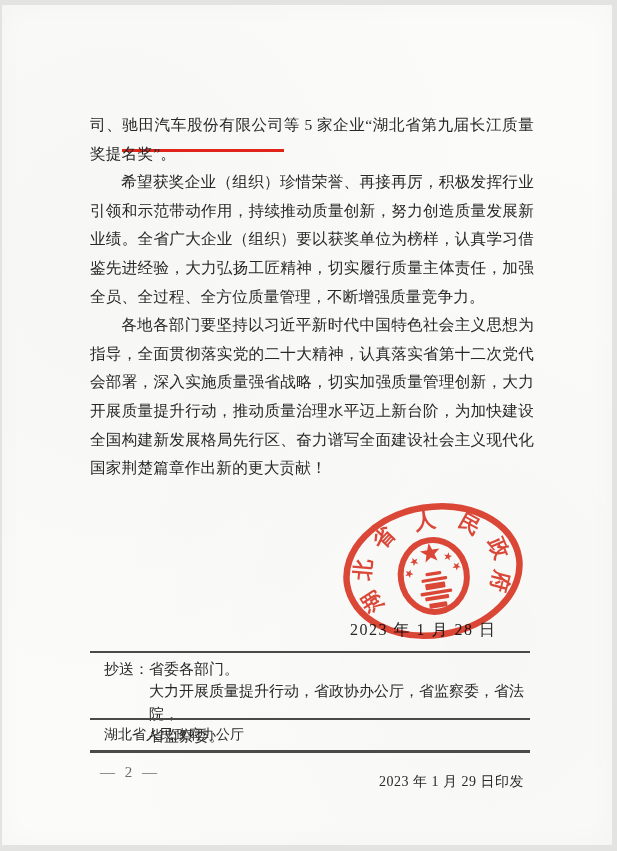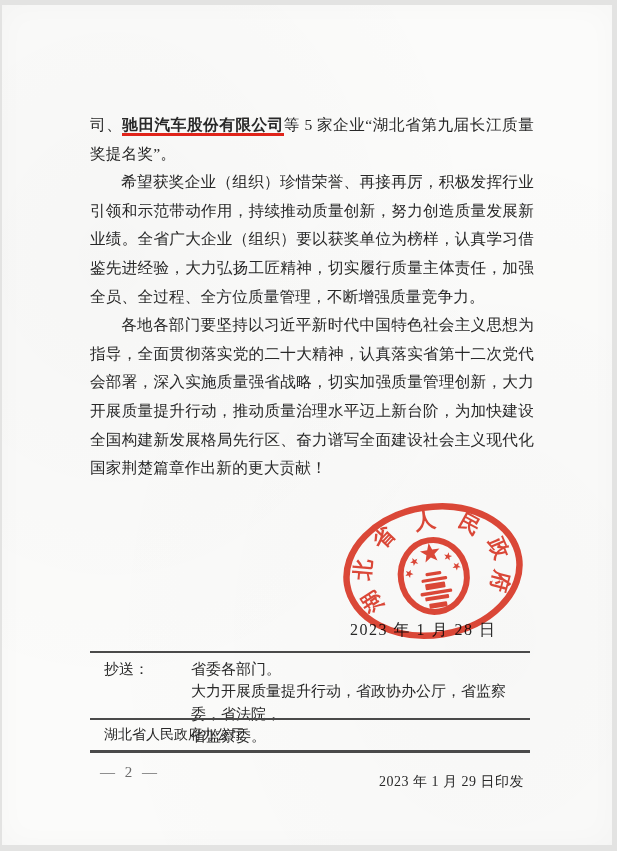--- a/index.html
+++ b/index.html
@@ -26,22 +26,21 @@
     line-height: 28.6px;
     letter-spacing: 0.2px;
     color: var(--text-color, #282828);
     text-align: justify;
     text-justify: inter-character;
   }
   .body-text p { margin: 0; }
   .body-text p.indent { text-indent: 2em; }
   .company-underline {
     border-bottom: 3.2px solid var(--underline-red, #e0241a);
-    padding-bottom: 0;
-    font-weight: bold;
+    padding-bottom: 16px;
   }
   .sign-date {
     position: absolute;
     left: 348px; top: 615px;
     font-size: 16px;
     letter-spacing: 1.5px;
     color: var(--text-color, #282828);
     white-space: nowrap;
     z-index: 1;
   }
@@ -70,21 +69,20 @@
   .rule-a { top: 646px; height: 2px; }
   .rule-b { top: 713px; height: 1.5px; }
   .rule-c { top: 745px; height: 2.5px; }
   .cc-block {
     position: absolute;
     left: 102px; top: 653px; width: 430px;
     display: flex;
     font-size: 15px;
     line-height: 22.4px;
     color: var(--text-color, #282828);
-    gap: 42px;
   }
   .cc-label { flex: none; }
   .cc-lines { flex: 1; }
   .issuer-row {
     position: absolute;
     left: 88px; top: 719px; width: 440px;
     padding: 0;
     box-sizing: border-box;
     display: flex;
     justify-content: space-between;

